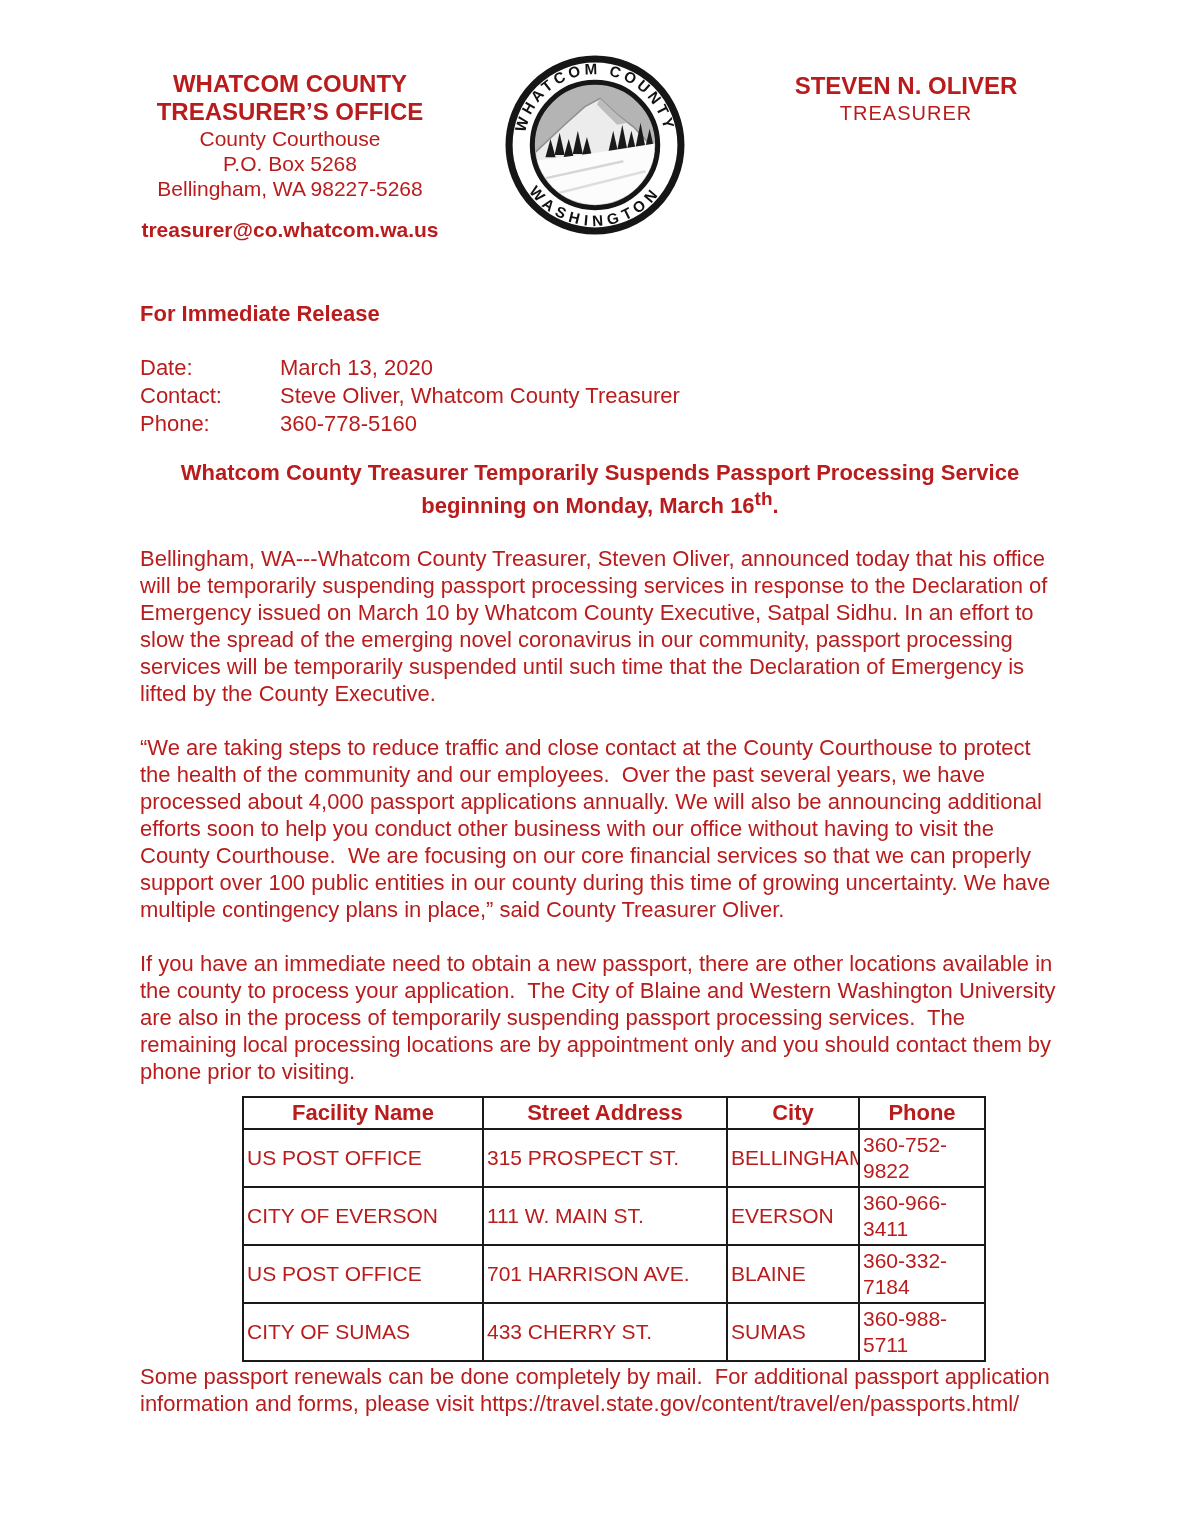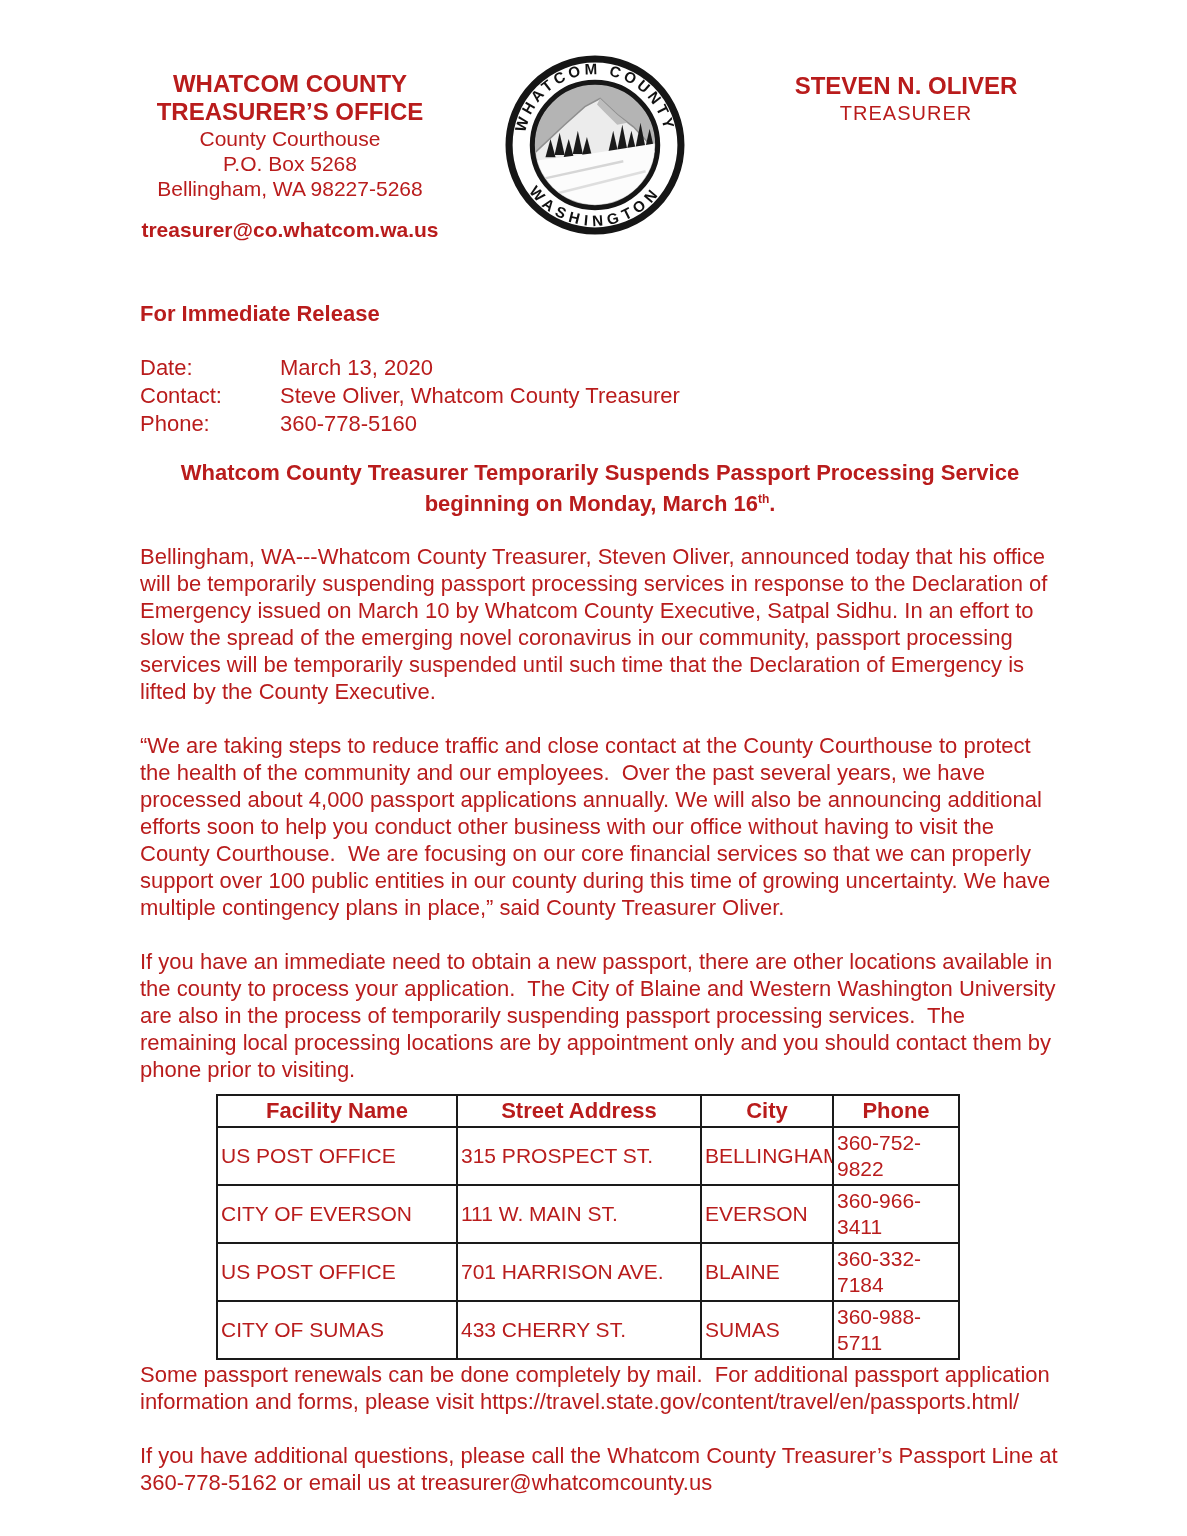--- a/index.html
+++ b/index.html
@@ -25,27 +25,27 @@
   .official-name{font-size:24px;font-weight:bold;line-height:28px;}
   .official-title{font-size:20px;letter-spacing:1px;line-height:26px;}
   
   .fir{font-size:22px;font-weight:bold;line-height:28px;margin-bottom:26px;}
   .fields{margin-bottom:22px;}
   .field-row{font-size:22px;line-height:28px;display:flex;}
   .field-label{font-weight:normal;width:140px;flex:0 0 140px;}
   .field-value{}
   
   .headline{font-size:22px;font-weight:bold;line-height:26px;text-align:center;margin:0 0 26px 0;width:920px;}
-  .headline sup{font-size:12px;}
+  .headline sup{font-size:19px;}
   
   .body-text{font-size:22px;line-height:27px;margin:0 0 27px 0;width:922px;white-space:pre-wrap;}
   .before-table{margin-bottom:11px;}
   .after-table{margin-top:1px;}
   
-  table.loc{border-collapse:collapse;table-layout:fixed;margin-left:76px;width:742px;}
+  table.loc{border-collapse:collapse;table-layout:fixed;margin-left:102px;width:742px;}
   table.loc th, table.loc td{border:2px solid #1a1a1a;overflow:hidden;}
   table.loc th{font-size:22px;font-weight:bold;text-align:center;padding:2px 4px;line-height:26px;}
   table.loc td{font-size:21px;text-align:left;padding:2px 3px;line-height:26px;}
   .col-fn{width:240px;} .col-sa{width:244px;} .col-city{width:132px;} .col-ph{width:126px;}
 </style>
 </head>
 <body>
 
 <div class="page">
 
@@ -169,15 +169,14 @@
         <td>CITY OF SUMAS</td>
         <td>433 CHERRY ST.</td>
         <td>SUMAS</td>
         <td>360-988-5711</td>
       </tr>
     </tbody>
   </table>
 
   <p class="body-text after-table"><span>Some passport renewals can be done completely by mail.  For additional passport application information and forms, please visit </span><span>https://travel.state.gov/content/travel/en/passports.html/</span></p>
 
-  <p class="body-text">If you have additional questions, please call the Whatcom County Treasurer’s Passport Line at 360-778-5162 or email us at treasurer@whatcomcounty.us</p>
 
 </div>
 
 </body></html>

